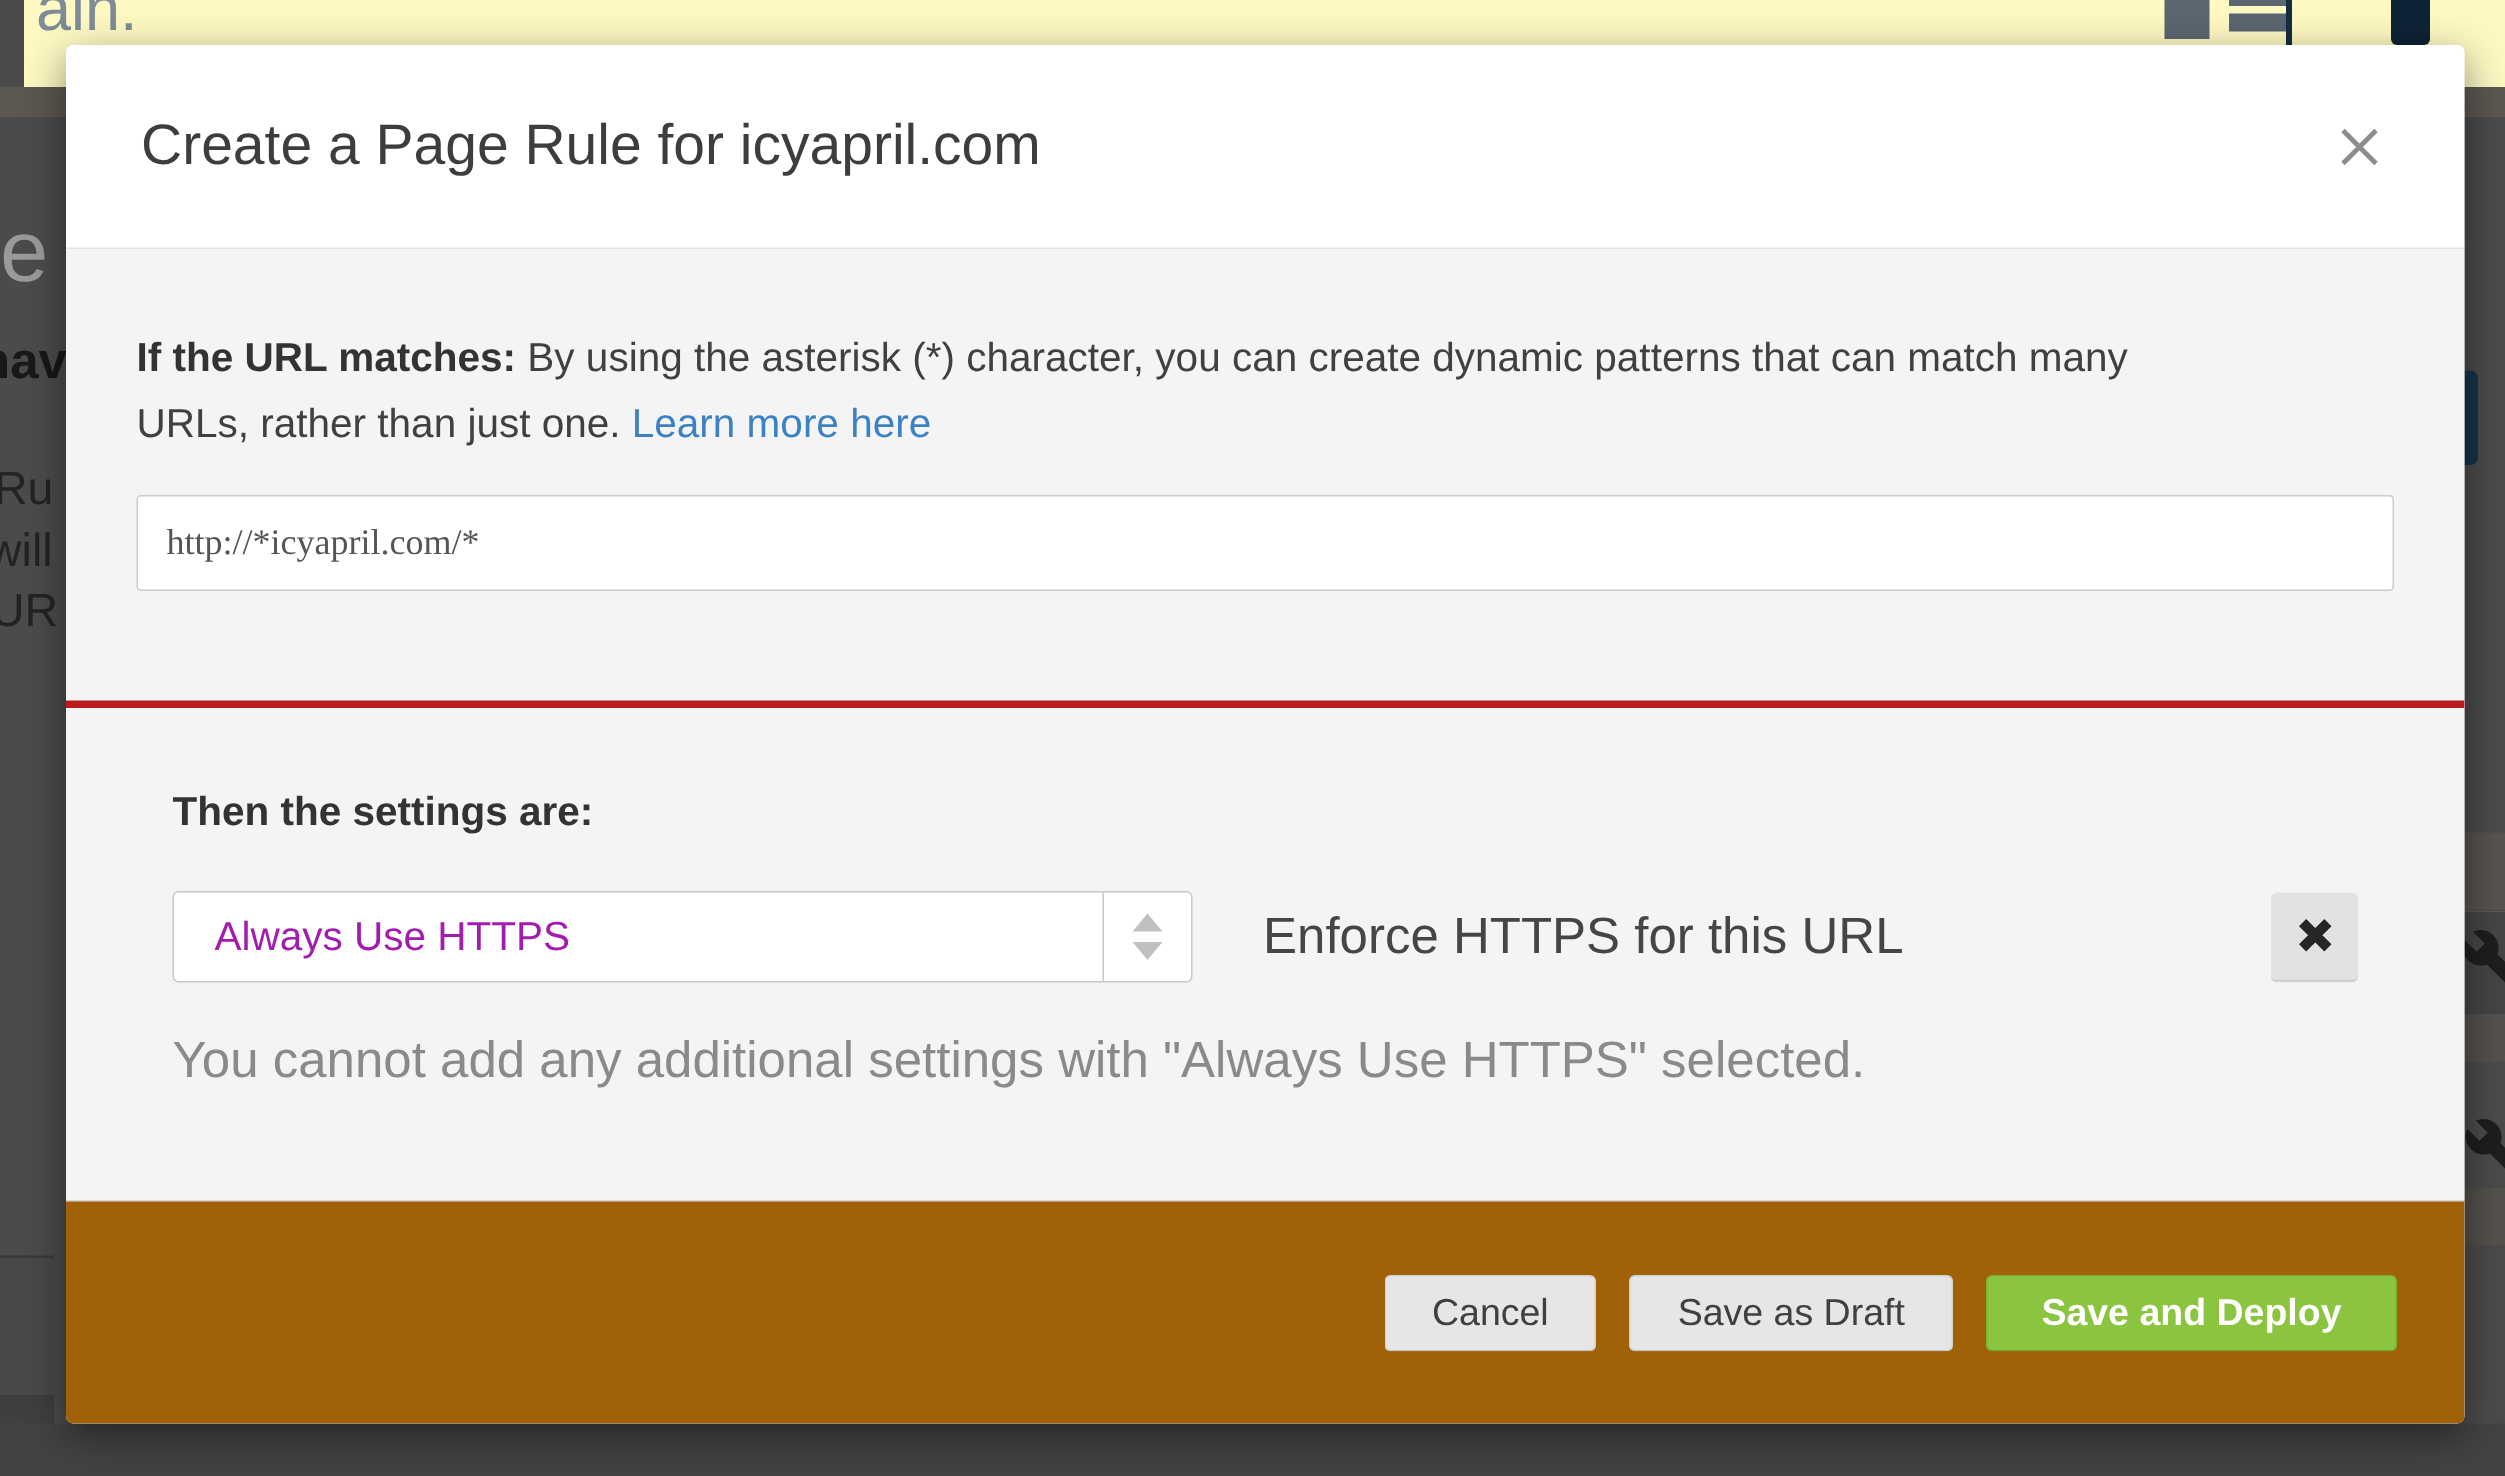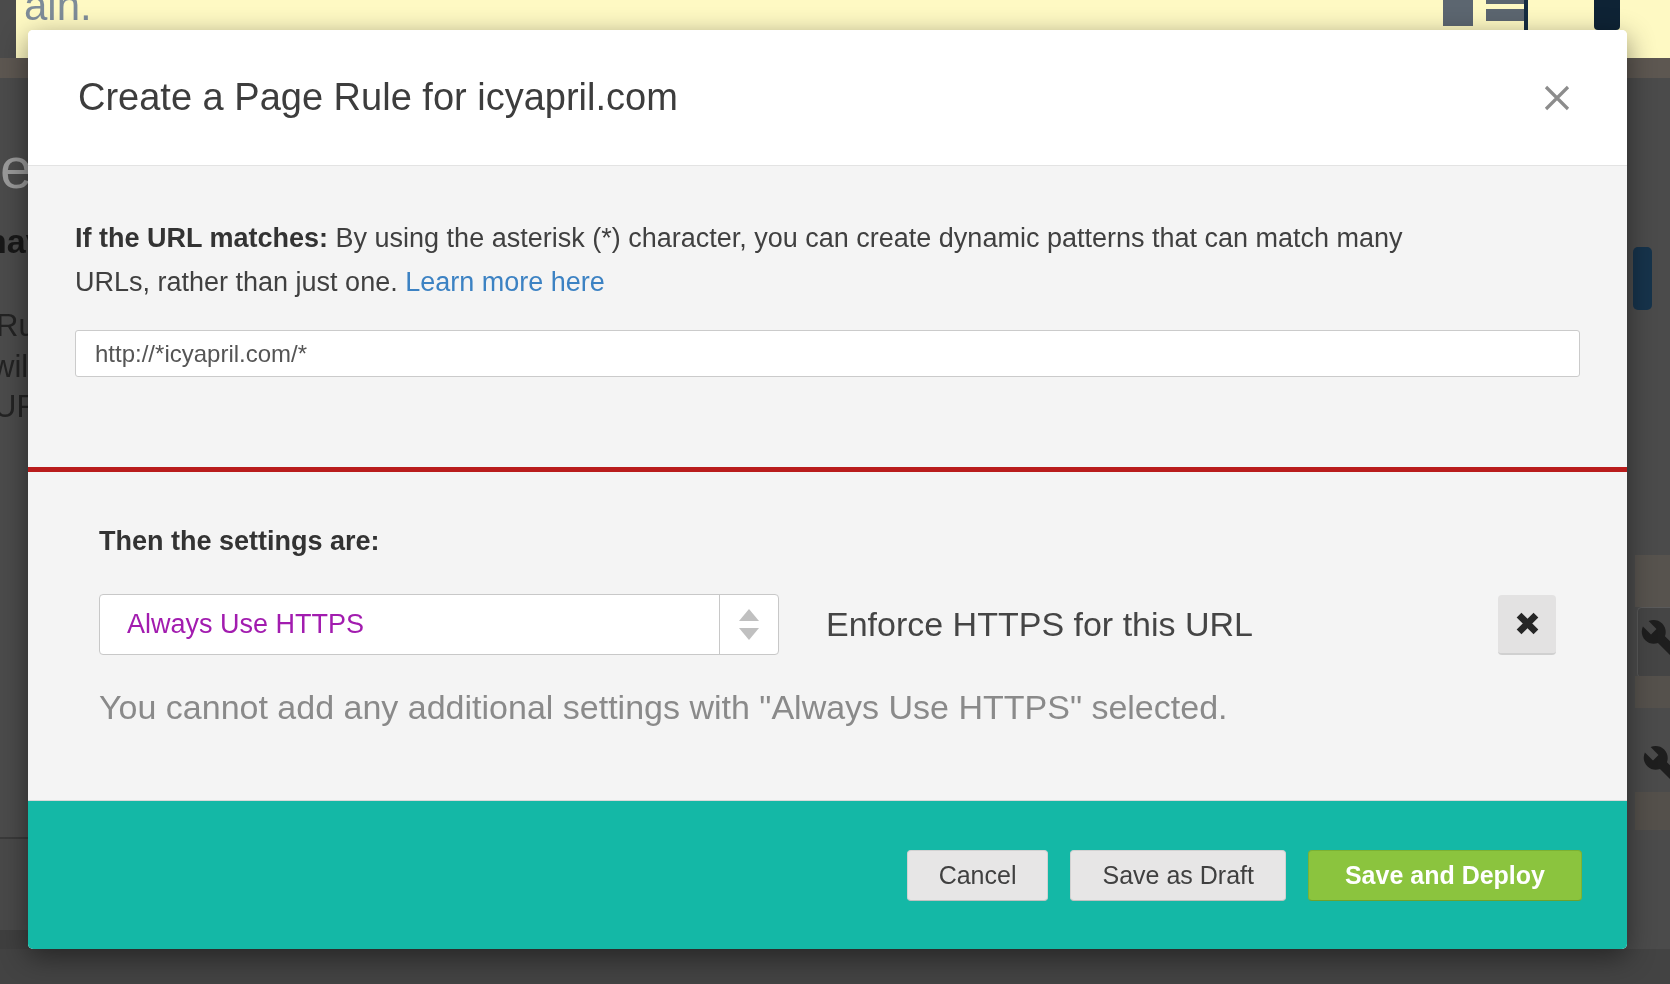--- a/index.html
+++ b/index.html
@@ -44,21 +44,21 @@
   .rband1{left:1635px;top:555px;width:35px;height:52px;background:#57534e;}
   .rrow{left:1637px;top:607px;width:33px;height:69px;background:#454545;border:1px solid #5a5a5a;border-right:none;border-radius:5px 0 0 5px;}
   .rband2{left:1635px;top:676px;width:35px;height:32px;background:#55514c;}
   .rband3{left:1635px;top:792px;width:35px;height:38px;background:#54504b;}
   .wrench{position:absolute;width:44px;height:44px;}
   .wrench1{left:1640px;top:618px;}
   .wrench2{left:1642px;top:744px;}
   .bottom-strip{left:0;top:949px;width:1670px;height:35px;background:#434343;}
   
   .modal{
-    position:absolute;left:28px;top:30px;width:1599px;height:919px;
+    position:absolute;left:44px;top:30px;width:1599px;height:919px;
     background:#fff;border-radius:5px;
     box-shadow:0 8px 28px rgba(0,0,0,.45);
     display:flex;flex-direction:column;overflow:hidden;
   }
   .modal-header{
     height:135px;flex:0 0 auto;background:#fff;
     border-bottom:1px solid #e3e3e3;
     display:flex;align-items:center;padding:0 50px;
   }
   .modal-title{margin:0;font-size:38px;font-weight:400;color:#3d3d3d;}
@@ -69,23 +69,23 @@
   .modal-body{flex:1 1 auto;background:#f4f4f4;}
   .url-section{
     box-sizing:border-box;height:306px;
     padding:50px 47px 0;border-bottom:5px solid #b91c1c;
   }
   .desc{margin:0;max-width:1400px;font-size:27px;line-height:44px;color:#404040;}
   .desc strong{color:#333;}
   .learn-link{color:#3c82c3;text-decoration:none;}
   .url-input{
     box-sizing:border-box;display:block;margin-top:26px;
-    width:100%;height:47px;
+    width:100%;height:64px;
     border:1px solid #cbcbcb;border-radius:3px;background:#fff;
-    padding:18px 19px;font-family:Liberation Sans, sans-serif;font-size:24px;color:#555;outline:none;
+    padding:18px 19px;font-family:Liberation Serif, serif;font-size:24px;color:#555;outline:none;
   }
   .settings-section{padding:54px 71px 0;}
   .settings-heading{margin:0;font-size:27px;font-weight:700;color:#333;}
   .setting-row{margin-top:37px;display:flex;align-items:center;}
   .select{
     box-sizing:border-box;width:680px;height:61px;flex:0 0 auto;
     background:#fff;border:1px solid #c8c8c8;border-radius:4px;
     display:flex;align-items:stretch;cursor:pointer;
   }
   .select-value{flex:1 1 auto;display:flex;align-items:center;padding-left:27px;font-size:27px;color:#a21caf;}
@@ -98,21 +98,21 @@
   .tri.down{border-left:10px solid transparent;border-right:10px solid transparent;border-top:12px solid #c0c0c0;}
   .setting-desc{margin-left:47px;font-size:34px;color:#454545;}
   .remove-btn{
     margin-left:auto;width:58px;height:60px;flex:0 0 auto;
     background:#e3e2e2;border:none;border-bottom:2px solid #d0d0d0;
     border-radius:4px;cursor:pointer;
     display:flex;align-items:center;justify-content:center;
   }
   .note{margin:33px 0 0;font-size:34px;color:#8a8a8a;}
   .modal-footer{
-    flex:0 0 auto;height:149px;background:#14b8a6;border-top:1px solid #d9d9d9;
+    flex:0 0 auto;height:149px;background:#a16207;border-top:1px solid #d9d9d9;
     display:flex;align-items:center;justify-content:flex-end;
     padding-right:45px;gap:22px;box-sizing:border-box;
   }
   .btn{
     height:51px;border-radius:4px;font-family:inherit;font-size:25px;cursor:pointer;
     display:flex;align-items:center;justify-content:center;
   }
   .btn.gray{
     background:#e7e6e6;border:1px solid #d2d2d2;border-bottom-color:#c0c0c0;
     color:#404040;padding:0 31px;

